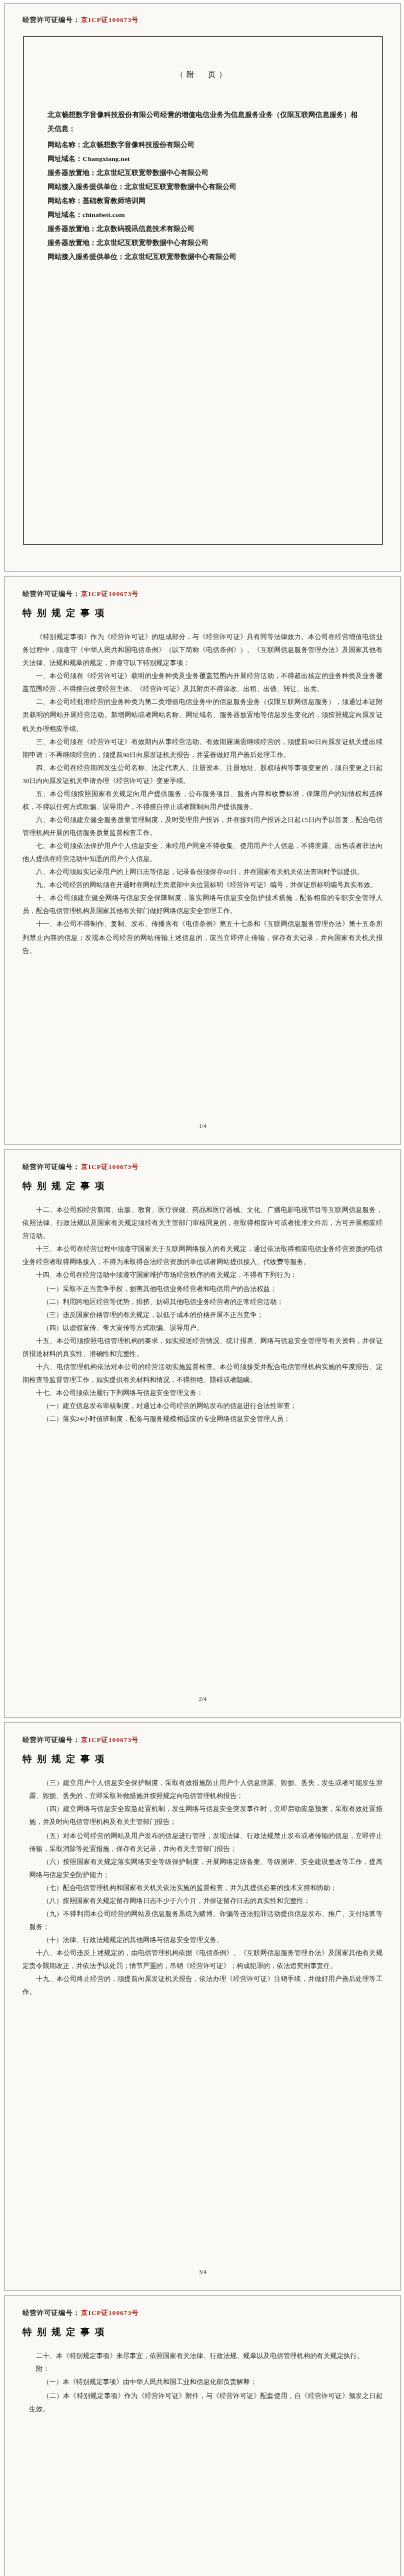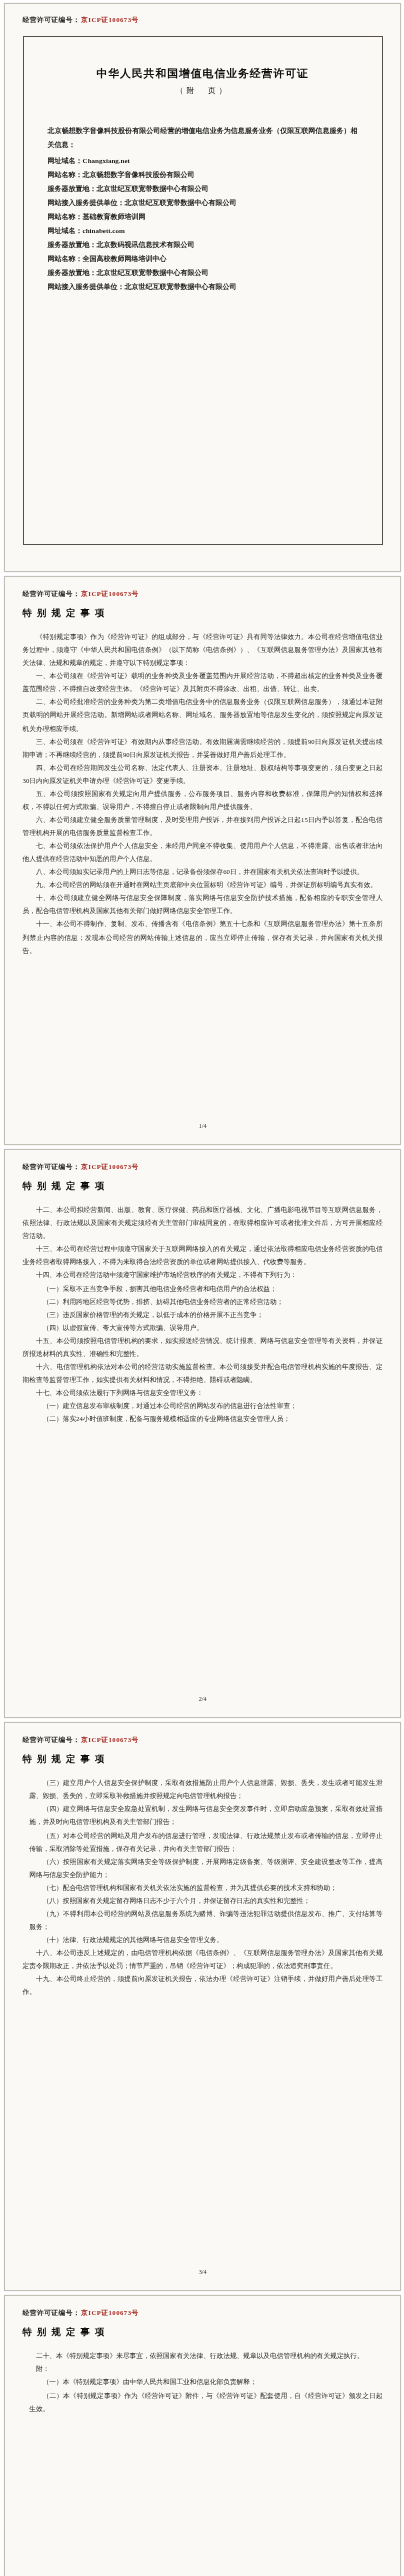--- a/index.html
+++ b/index.html
@@ -41,41 +41,39 @@
 </head>
 <body>
 
 <div class="doc">
 
   <div class="page">
     <div class="page-header">
       <span>经营许可证编号：</span><span class="lic-no">京ICP证100673号</span>
     </div>
     <div class="cert-box">
-      <div class="cert-title">中华人民共和国增值电信业务经营许可证</div>
       <div class="cert-sub">（附　页）</div>
       <p class="cert-intro">北京畅想数字音像科技股份有限公司经营的增值电信业务为信息服务业务（仅限互联网信息服务）相关信息：</p>
       <div class="entries">
 
+          <div class="entry"><span>网站名称：</span><span>北京畅想数字音像科技股份有限公司</span></div>
+
           <div class="entry"><span>网址域名：</span><span>Changxiang.net</span></div>
-
-          <div class="entry"><span>网站名称：</span><span>北京畅想数字音像科技股份有限公司</span></div>
 
           <div class="entry"><span>服务器放置地：</span><span>北京世纪互联宽带数据中心有限公司</span></div>
 
           <div class="entry"><span>网站接入服务提供单位：</span><span>北京世纪互联宽带数据中心有限公司</span></div>
 
           <div class="entry"><span>网站名称：</span><span>基础教育教师培训网</span></div>
 
           <div class="entry"><span>网址域名：</span><span>chinabett.com</span></div>
 
           <div class="entry"><span>服务器放置地：</span><span>北京数码视讯信息技术有限公司</span></div>
 
 
-          <div class="entry"><span>网站名称：</span><span>全国高校教师网络培训中心</span></div>
 
 
           <div class="entry"><span>服务器放置地：</span><span>北京世纪互联宽带数据中心有限公司</span></div>
 
           <div class="entry"><span>网站接入服务提供单位：</span><span>北京世纪互联宽带数据中心有限公司</span></div>
         </div>
     </div>
   </div>
 
   <div class="page">

